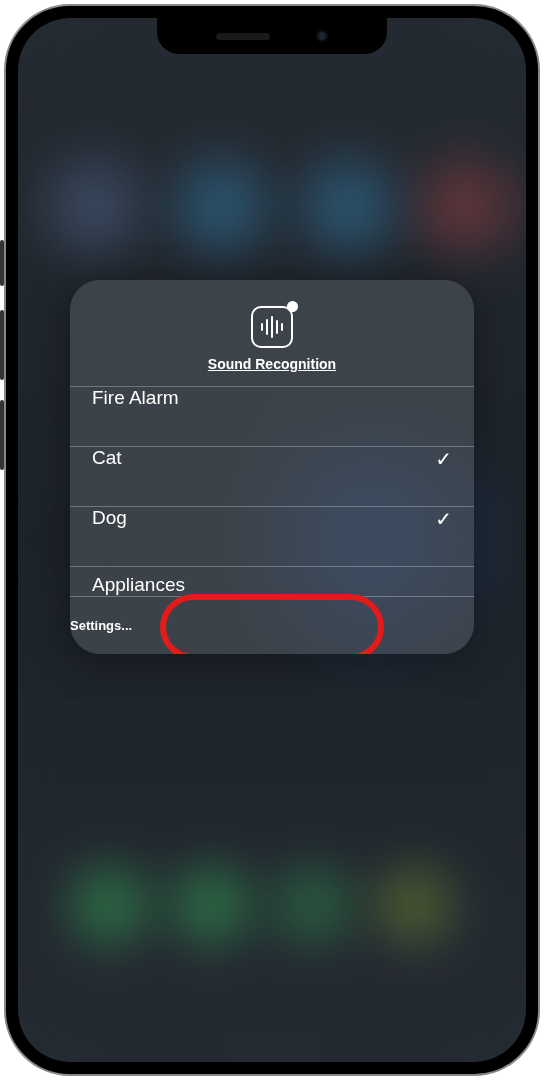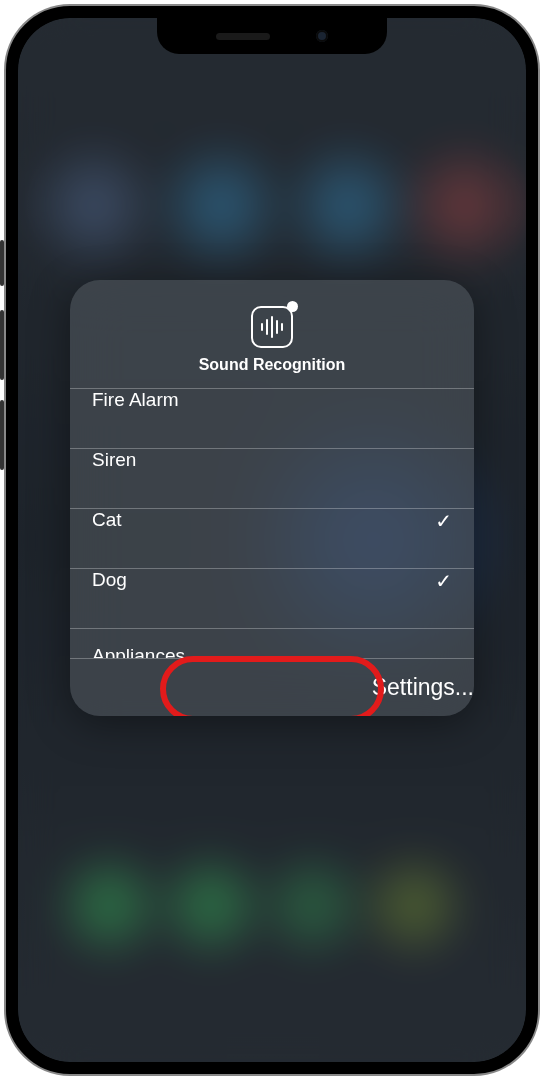--- a/index.html
+++ b/index.html
@@ -111,46 +111,48 @@
     .sr-icon-box .b1 { height: 8px; }
     .sr-icon-box .b2 { height: 16px; }
     .sr-icon-box .b3 { height: 22px; }
     .sr-icon-box .b4 { height: 14px; }
     .sr-icon-box .b5 { height: 8px; }
     .sr-dot {
       position: absolute; top: -5px; right: -5px;
       width: 11px; height: 11px; background: #fff; border-radius: 50%;
     }
     .panel-title {
-      font-size: 16px;
+      font-size: 14px;
       font-weight: 600;
       color: #fff;
+      text-decoration: underline;
     }
     .list { }
     .row {
       display: flex;
       align-items: flex-start;
       justify-content: space-between;
       height: 60px;
       padding: 0 22px;
       color: #fff;
       font-size: 19px;
       border-top: 0.6px solid rgba(255,255,255,0.28);
     }
-    .row-cutoff { height: 30px; overflow: hidden; align-items: center; padding-top: 24px; }
+    .row-cutoff { height: 30px; overflow: hidden; align-items: flex-end; padding-top: 24px; }
     .check { color: #fff; font-size: 20px; }
     .footer-btn {
       height: 58px;
       display: flex;
       align-items: center;
-      justify-content: flex-end;
-      color: #fff;
-      font-size: 23px;
+      justify-content: flex-start;
+      color: #fff;
+      font-size: 13px;
       border-top: 0.6px solid rgba(255,255,255,0.28);
       background: rgba(80,86,94,0.0);
+      font-weight: bold;
     }
     .red-ring {
       position: absolute;
       left: 90px;
       right: 90px;
       bottom: -6px;
       height: 66px;
       border: 6px solid #e21b1b;
       border-radius: 34px;
       z-index: 20;
@@ -184,23 +186,20 @@
           <div class="sr-dot"></div>
         </div>
         <div class="panel-title">Sound Recognition</div>
       </div>
 
       <div class="list">
         <div class="row">
           <span>Fire Alarm</span>
         </div>
         <div class="row">
-          <span>Siren</span>
-        </div>
-        <div class="row">
           <span>Cat</span>
           <span class="check">✓</span>
         </div>
         <div class="row">
           <span>Dog</span>
           <span class="check">✓</span>
         </div>
         <div class="row row-cutoff">
           <span>Appliances</span>
         </div>

